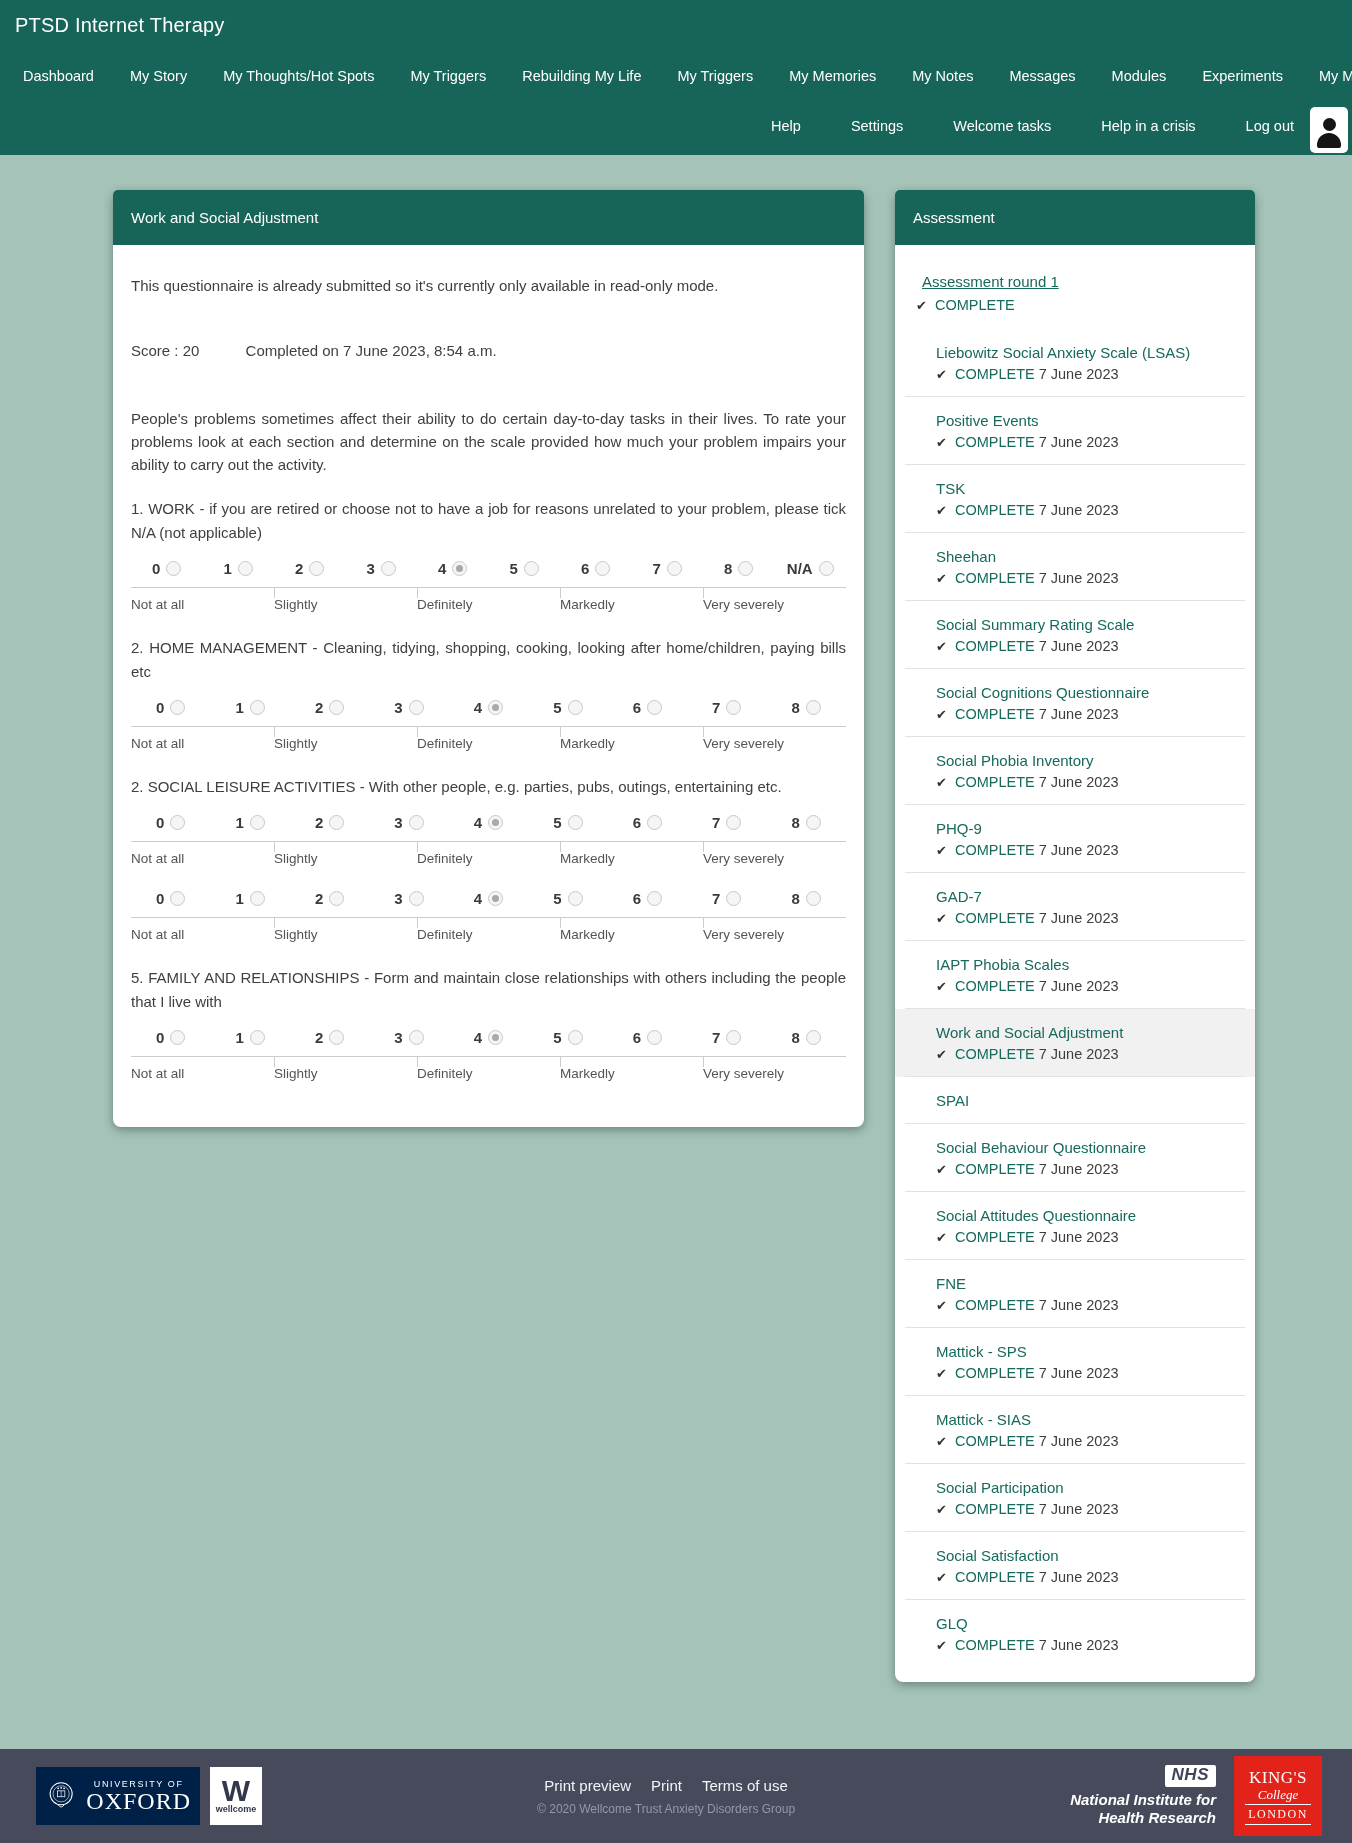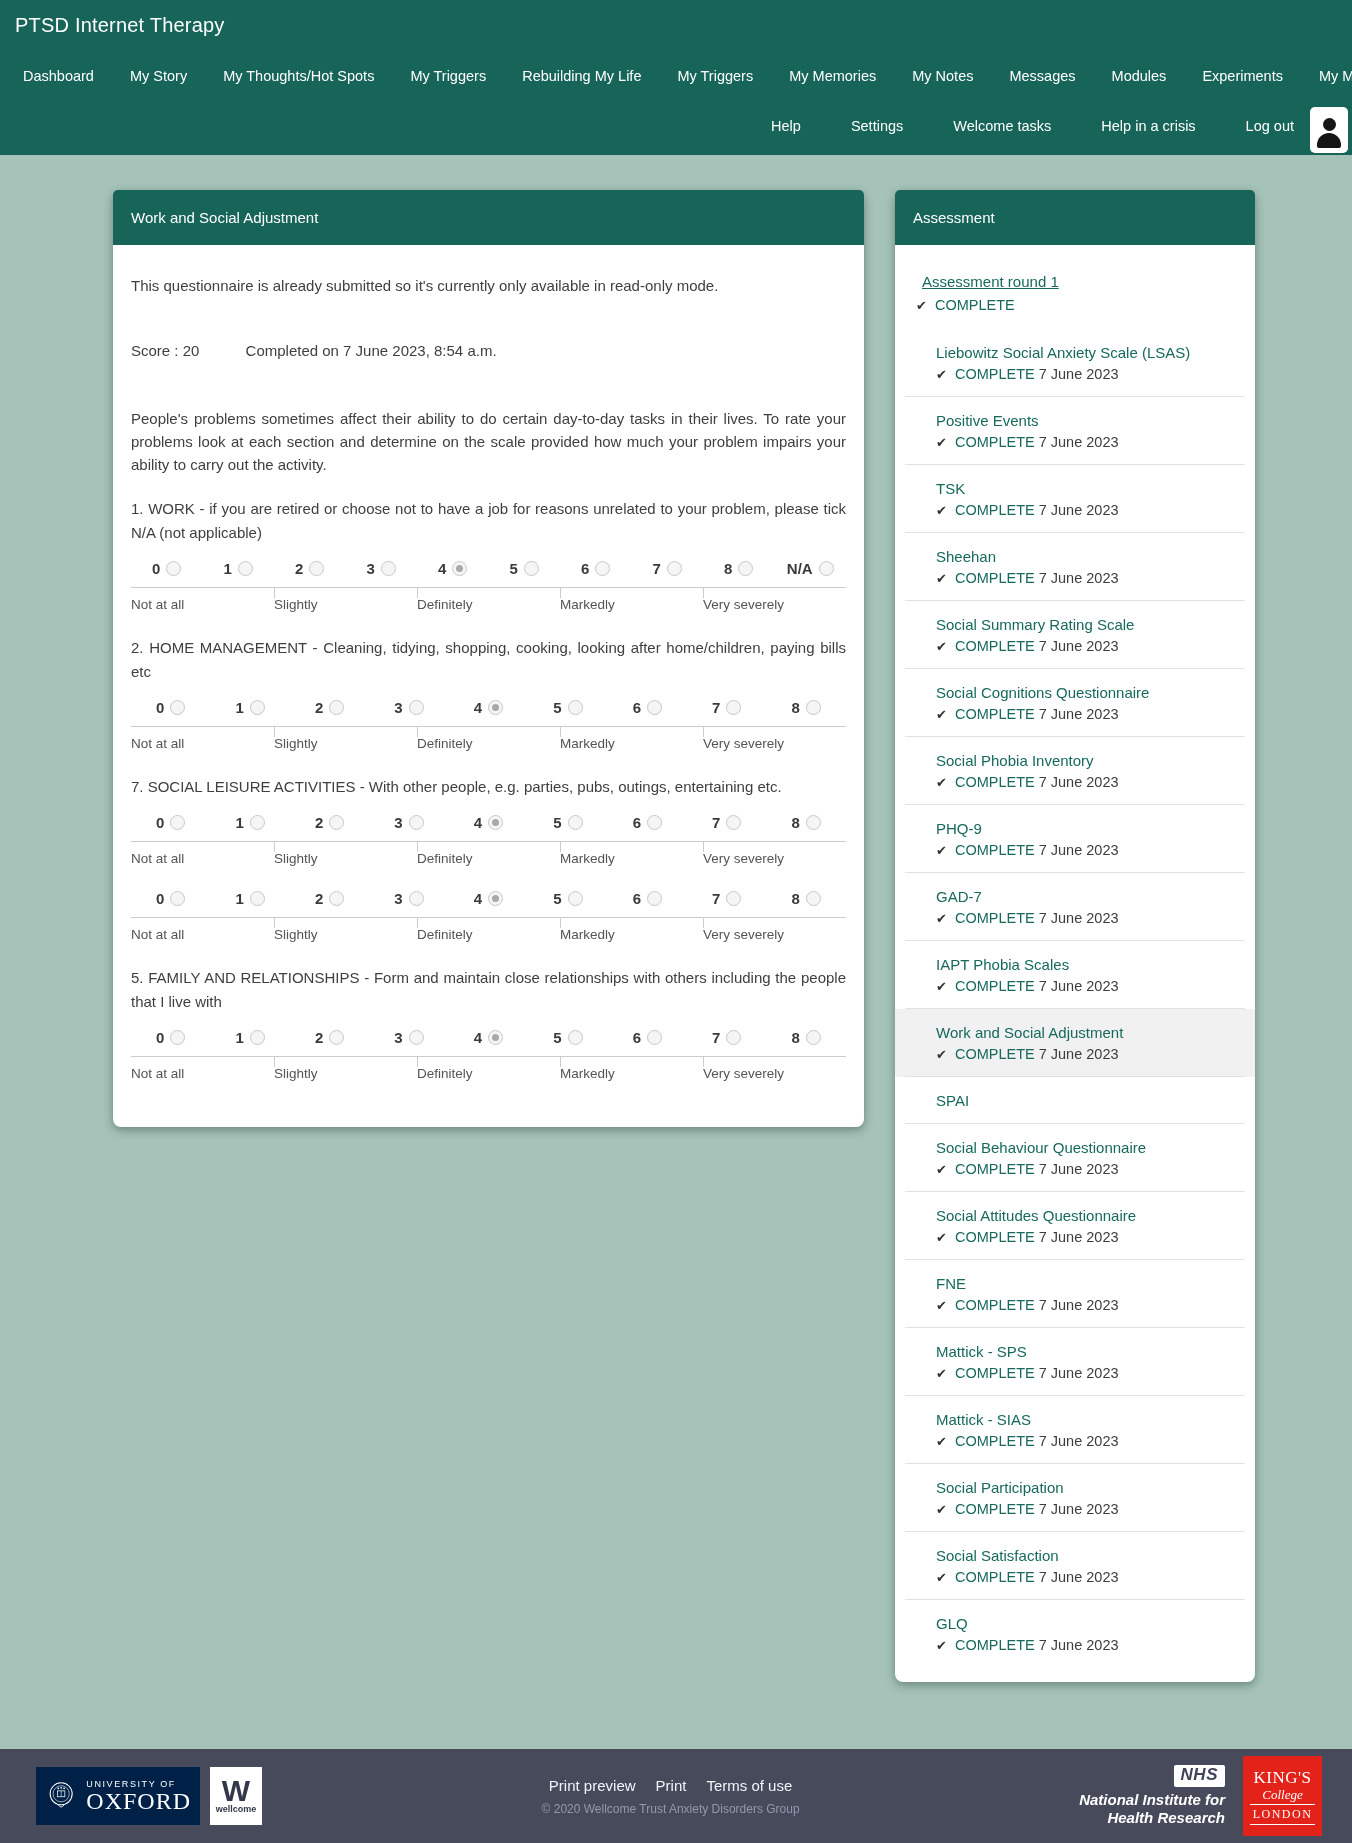--- a/index.html
+++ b/index.html
@@ -58,36 +58,36 @@
   .item{position:relative; padding:15px 18px 15px 32px;}
   .item::after{content:''; position:absolute; left:10px; right:10px; bottom:0; height:1px; background:#e2e2e2;}
   .item:last-child::after{display:none;}
   .item.active{background:var(--active-bg);}
   .item-link{color:var(--teal-link);}
   .item .status-line{margin-left:6px; margin-top:5px;}
 
   
   footer{position:absolute; left:0; top:1749px; width:100%; height:94px; background:var(--footer-bg);
          display:flex; align-items:center; color:#fff;}
-  .f-left{display:flex; align-items:center; gap:10px; margin-left:36px;}
+  .f-left{display:flex; align-items:center; gap:10px; margin-left:36px;text-align:center;}
   .oxford-logo{width:164px; height:58px; background:var(--oxford-navy); display:flex; align-items:center; gap:9px; padding:0 9px;}
   .ox-1{font-size:9px; letter-spacing:1.6px; color:#fff;}
   .ox-2{font-family:"Liberation Serif", serif; font-size:24px; letter-spacing:1px; color:#fff; line-height:24px;}
   .wellcome-logo{width:52px; height:58px; background:#fff; color:#33374a; display:flex; flex-direction:column; align-items:center; justify-content:center;}
   .w-mark{font-size:30px; font-weight:800; line-height:26px;}
   .w-label{font-size:9px; font-weight:700;}
   .f-center{flex:1; text-align:center;}
   .f-links a{font-size:15px; color:#f2f4f8; margin:0 10px;}
   .f-copy{margin-top:7px; font-size:12px; color:#9298ac;}
   .f-right{display:flex; align-items:center; gap:18px; margin-right:30px;}
   .nihr{text-align:right; font-style:italic; font-weight:700;}
   .nhs-box{display:inline-block; background:#fff; color:#40445a; font-weight:800; font-size:17px; font-style:italic;
            padding:0 7px 2px; border-radius:2px; letter-spacing:.5px; margin-bottom:4px;}
   .nihr-1,.nihr-2{font-size:15px; line-height:18px;}
-  .kcl{width:79px; height:80px; background:var(--kcl-red); display:flex; flex-direction:column; align-items:center;
+  .kcl{width:88px; height:80px; background:var(--kcl-red); display:flex; flex-direction:column; align-items:center;
        justify-content:center; font-family:"Liberation Serif", serif;}
   .kcl-1{font-size:17px; letter-spacing:.5px;}
   .kcl-2{font-style:italic; font-size:13px; line-height:13px;}
   .kcl-3{font-size:12px; letter-spacing:1.5px; border-top:1px solid #fff; border-bottom:1px solid #fff; padding:2px 3px; margin-top:3px;}
 </style>
 </head>
 <body>
 
 <div class="page">
 
@@ -225,21 +225,21 @@
             </div>
             <div class="label-row">
               <div class="scale-label">Not at all</div>
               <div class="scale-label">Slightly</div>
               <div class="scale-label">Definitely</div>
               <div class="scale-label">Markedly</div>
               <div class="scale-label">Very severely</div>
             </div>
           </div>
           <div class="question">
-            <p class="q-text">7. SOCIAL LEISURE ACTIVITIES - With other people, e.g. parties, pubs, outings, entertaining etc.</p>
+            <p class="q-text">2. SOCIAL LEISURE ACTIVITIES - With other people, e.g. parties, pubs, outings, entertaining etc.</p>
             <div class="radio-row">
               <label class="radio-cell">
                 <span class="num">0</span>
                 <span class="radio"></span>
               </label>
               <label class="radio-cell">
                 <span class="num">1</span>
                 <span class="radio"></span>
               </label>
               <label class="radio-cell">

